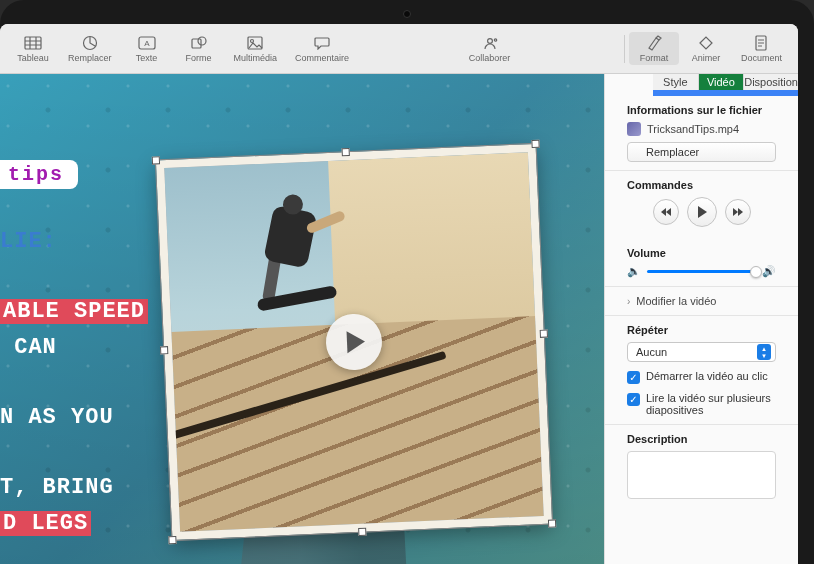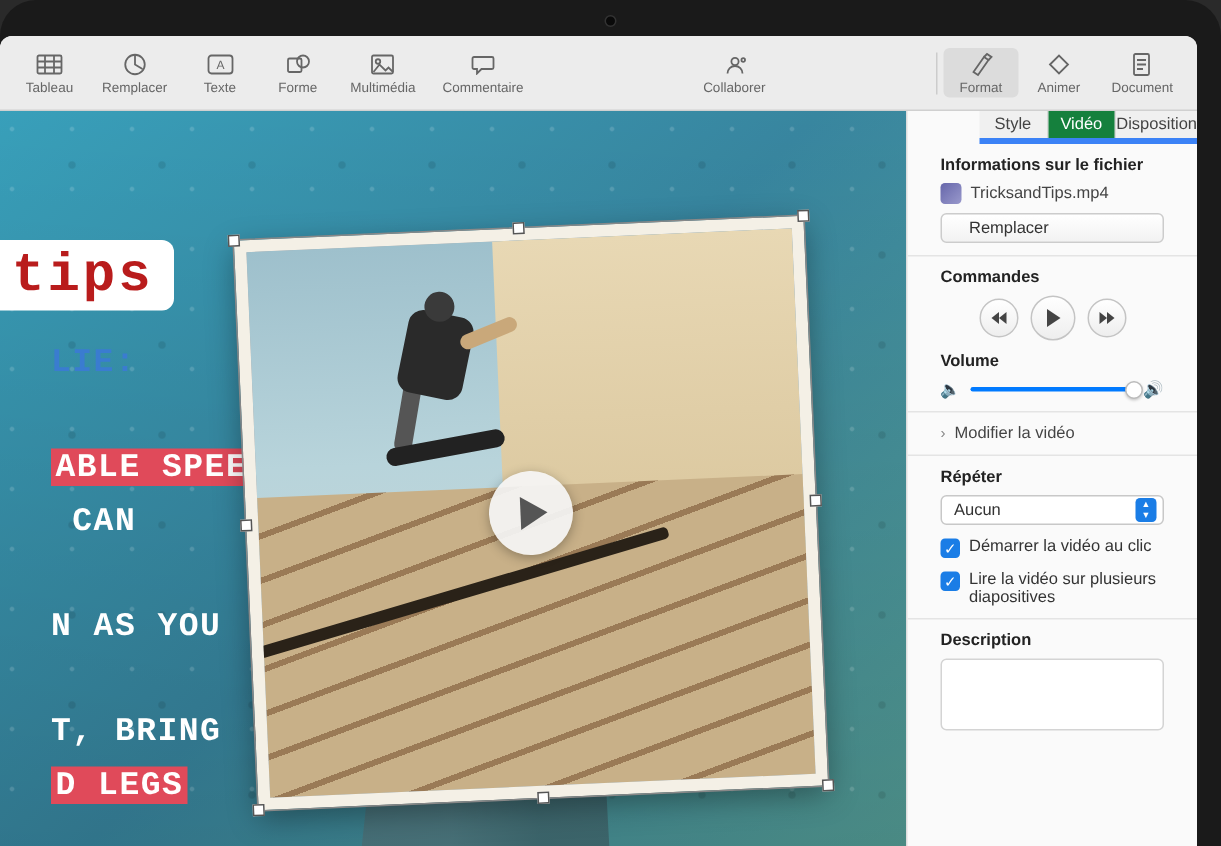--- a/index.html
+++ b/index.html
@@ -126,41 +126,41 @@
       height: 30px;
       background: linear-gradient(180deg, #3a3a3a, #1a1a1a);
       border-radius: 12px;
       transform: rotate(-4deg);
     }
     .tips-pill {
       position: absolute;
       top: 86px;
       left: 0;
       background: #fff;
-      color: #b91c1c;
+      color: #a21caf;
       font-family: "Courier New", monospace;
       font-weight: bold;
-      font-size: 36px;
+      font-size: 20px;
       letter-spacing: 2px;
       padding: 3px 14px 3px 8px;
       border-radius: 0 8px 8px 0;
       text-transform: lowercase;
     }
     .slide-text {
       position: absolute;
       top: 150px;
       left: 0;
       font-family: "Courier New", monospace;
       font-weight: bold;
       font-size: 22px;
       line-height: 1.6;
       color: #fff;
       letter-spacing: 1px;
     }
-    .slide-text .row { white-space: pre; padding-left: 34px; }
+    .slide-text .row { white-space: pre; }
     .hl-blue { color: #3a7cd0; }
     .hl-pink { background: #e04a5a; color: #ffffff; padding: 0 3px; }
     .video-frame {
       position: absolute;
       top: 78px;
       left: 164px;
       width: 380px;
       height: 380px;
       transform: rotate(-2.5deg);
       background: #f4f0e6;
@@ -300,21 +300,21 @@
       border-left: 1px solid #ddd;
       display: flex;
       flex-direction: column;
       font-size: 11px;
       color: #333;
       overflow-y: auto;
     }
     .tabs {
       display: flex;
       height: 22px;
-      border-bottom: 4px solid #3b82f6;
+      border-bottom: 6px solid #3b82f6;
       margin-left: 48px;
     }
     .tab {
       flex: 1;
       display: flex;
       align-items: center;
       justify-content: center;
       font-size: 11px;
       color: #444;
       background: #f0f0f0;
@@ -666,21 +666,21 @@
                 </svg>
             </div>
             <div class="circle-btn play"></div>
             <div class="circle-btn">
               <svg width="12" height="10" viewBox="0 0 12 10" fill="currentColor">
                   <path d="M1 1 L6 5 L1 9 Z"></path>
                   <path d="M6 1 L11 5 L6 9 Z"></path>
                 </svg>
             </div>
           </div>
-          <div class="section-title" style="margin-top:8px">Volume</div>
+          <div class="section-title" style="margin-top:20px">Volume</div>
           <div class="volume-row">
             <span class="vol-icon">🔈</span>
             <div class="slider">
               <div class="slider-thumb"></div>
             </div>
             <span class="vol-icon">🔊</span>
           </div>
         </div>
 
         <div class="section" style="padding-top:2px;padding-bottom:2px">

